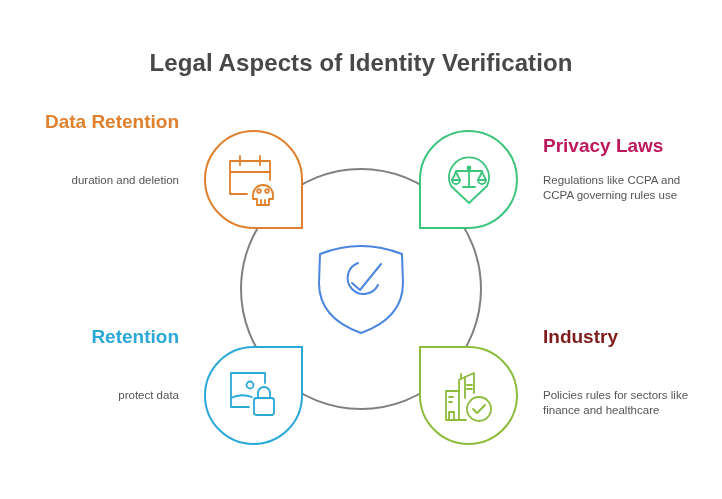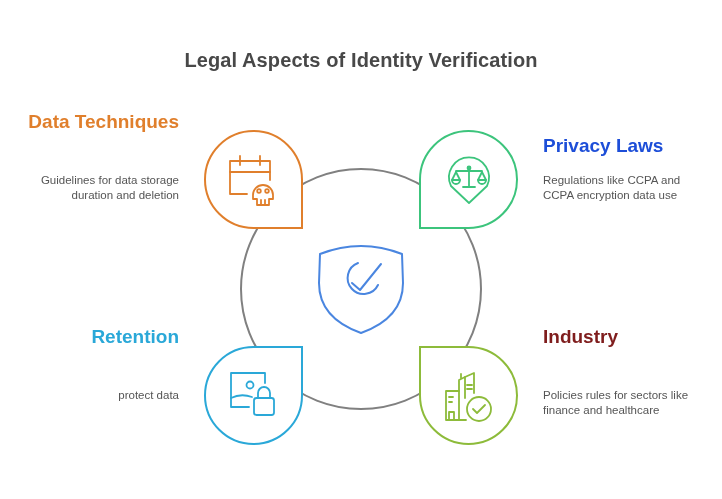--- a/index.html
+++ b/index.html
@@ -1,17 +1,17 @@
 <!DOCTYPE html>
 <html><head>
   <meta charset="utf-8">
   <style>
     html, body { margin: 0; padding: 0; background: #ffffff; }
     body { width: 722px; height: 499px; position: relative; overflow: hidden; font-family: "Liberation Sans", sans-serif; }
-    .title { position: absolute; left: 0; width: 722px; top: 49px; text-align: center; font-size: 20px; font-weight: bold; color: #484848; letter-spacing: 0.1px; }
+    .title { position: absolute; left: 0; width: 722px; top: 49px; text-align: center; font-size: 24px; font-weight: bold; color: #484848; letter-spacing: 0.1px; }
     svg.diagram { position: absolute; left: 0; top: 0; }
     .label { position: absolute; font-weight: bold; font-size: 19px; line-height: 24px; }
     .desc { position: absolute; font-size: 11.5px; line-height: 15px; color: #555555; }
     .right-align { text-align: right; }
     .left-align { text-align: left; }
   </style>
 </head>
 <body>
 
 <div class="title">Legal Aspects of Identity Verification</div>
@@ -82,33 +82,32 @@
   </g>
 
   <g fill="none" stroke="#4A86E0" stroke-width="2" stroke-linecap="round" stroke-linejoin="round">
     <path d="M320,254 Q361,238 402,254 L403,283 Q403,318 361,333 Q319,318 319,283 Z"></path>
     <path d="M358,263 A16,16 0 1 0 378,285"></path>
     <polyline points="352,283 360,290 381,264"></polyline>
   </g>
 </svg>
 
 <div class="label right-align" style="left:20px; width:159px; top:110px; color:#E07F2C;">
-  <div>Data Techniques</div>
+  <div>Data Retention</div>
 </div>
 <div class="desc right-align" style="left:10px; width:169px; top:173px;">
-  <div>Guidelines for data storage</div>
   <div>duration and deletion</div>
 </div>
 
-<div class="label left-align" style="left:543px; width:170px; top:134px; color:#1d4ed8;">
+<div class="label left-align" style="left:543px; width:170px; top:134px; color:#be185d;">
   <div>Privacy Laws</div>
 </div>
 <div class="desc left-align" style="left:543px; width:170px; top:173px;">
   <div>Regulations like CCPA and</div>
-  <div>CCPA encryption data use</div>
+  <div>CCPA governing rules use</div>
 </div>
 
 <div class="label right-align" style="left:20px; width:159px; top:325px; color:#2AA8D8;">
   <div>Retention</div>
 </div>
 <div class="desc right-align" style="left:10px; width:169px; top:388px;">
   <div>protect data</div>
 </div>
 
 <div class="label left-align" style="left:543px; width:170px; top:325px; color:#7f1d1d;">

